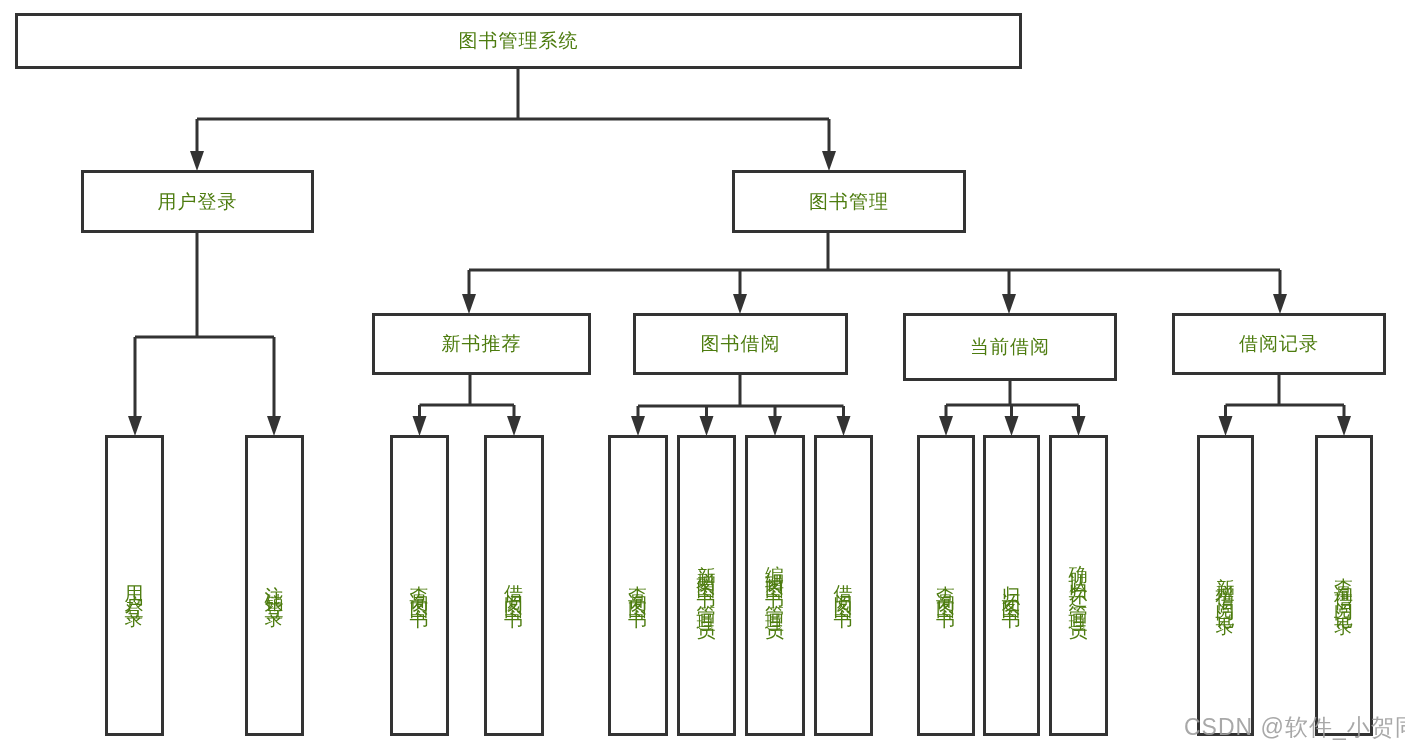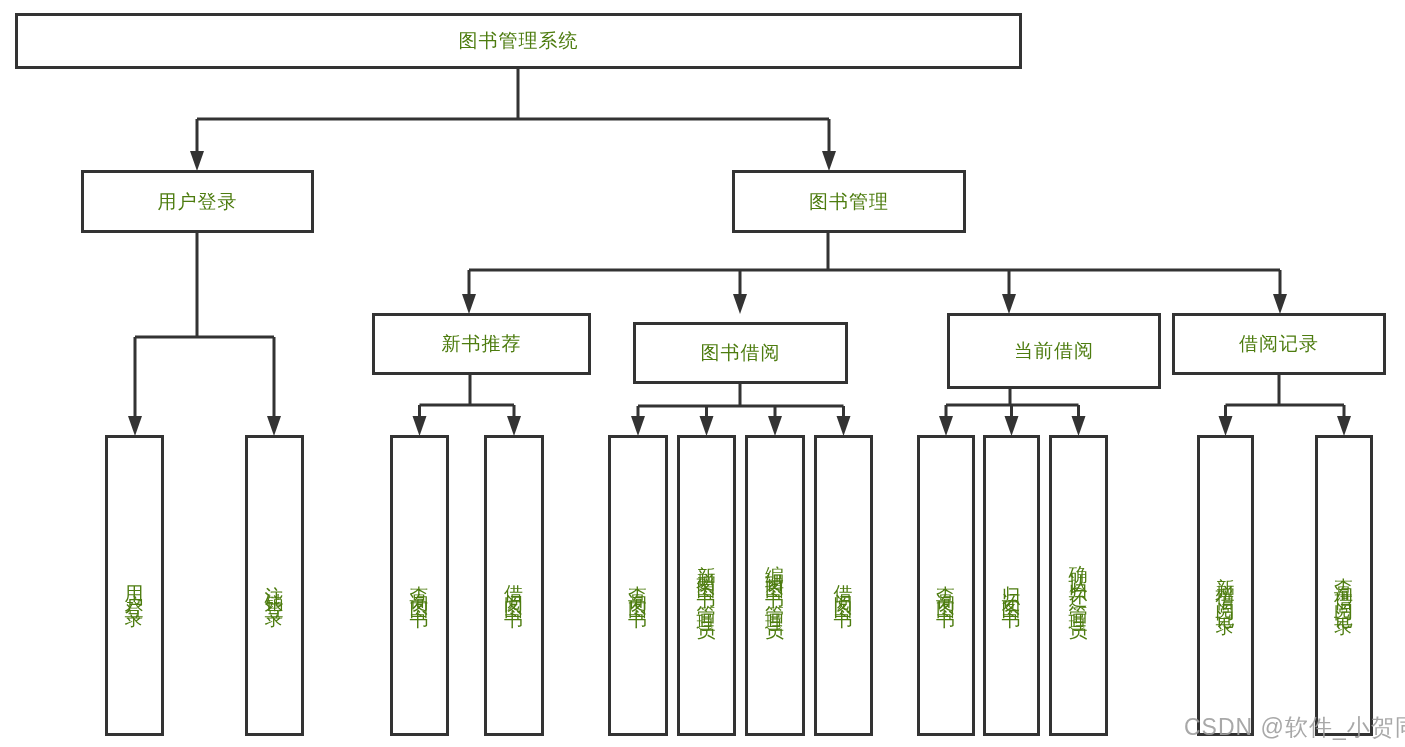--- a/index.html
+++ b/index.html
@@ -90,22 +90,22 @@
     <polygon points="1218.5,416 1232.5,416 1225.5,436" fill="#333333"></polygon>
     <polygon points="1337,416 1351,416 1344,436" fill="#333333"></polygon>
   </svg>
 
   <div class="box hbox" style="left:15px; top:13px; width:1007px; height:56px;">图书管理系统</div>
 
   <div class="box hbox" style="left:81px; top:170px; width:233px; height:63px;">用户登录</div>
   <div class="box hbox" style="left:732px; top:170px; width:234px; height:63px;">图书管理</div>
 
   <div class="box hbox" style="left:372px; top:313px; width:219px; height:62px;">新书推荐</div>
-  <div class="box hbox" style="left:633px; top:322px; width:215px; height:62px;">图书借阅</div>
-  <div class="box hbox" style="left:903px; top:313px; width:214px; height:76px;margin-left:44px;">当前借阅</div>
+  <div class="box hbox" style="left:633px; top:313px; width:215px; height:62px;">图书借阅</div>
+  <div class="box hbox" style="left:903px; top:313px; width:214px; height:68px;">当前借阅</div>
   <div class="box hbox" style="left:1172px; top:313px; width:214px; height:62px;">借阅记录</div>
 
   <div class="box vbox" style="left:105px; top:435px; width:59px; height:301px;">用户登录</div>
   <div class="box vbox" style="left:245px; top:435px; width:59px; height:301px;">注销登录</div>
 
   <div class="box vbox" style="left:390px; top:435px; width:59px; height:301px;">查询图书</div>
   <div class="box vbox" style="left:484px; top:435px; width:60px; height:301px;">借阅图书</div>
 
   <div class="box vbox" style="left:608px; top:435px; width:60px; height:301px;">查询图书</div>
   <div class="box vbox" style="left:677px; top:435px; width:59px; height:301px;">新增图书（管理员）</div>

